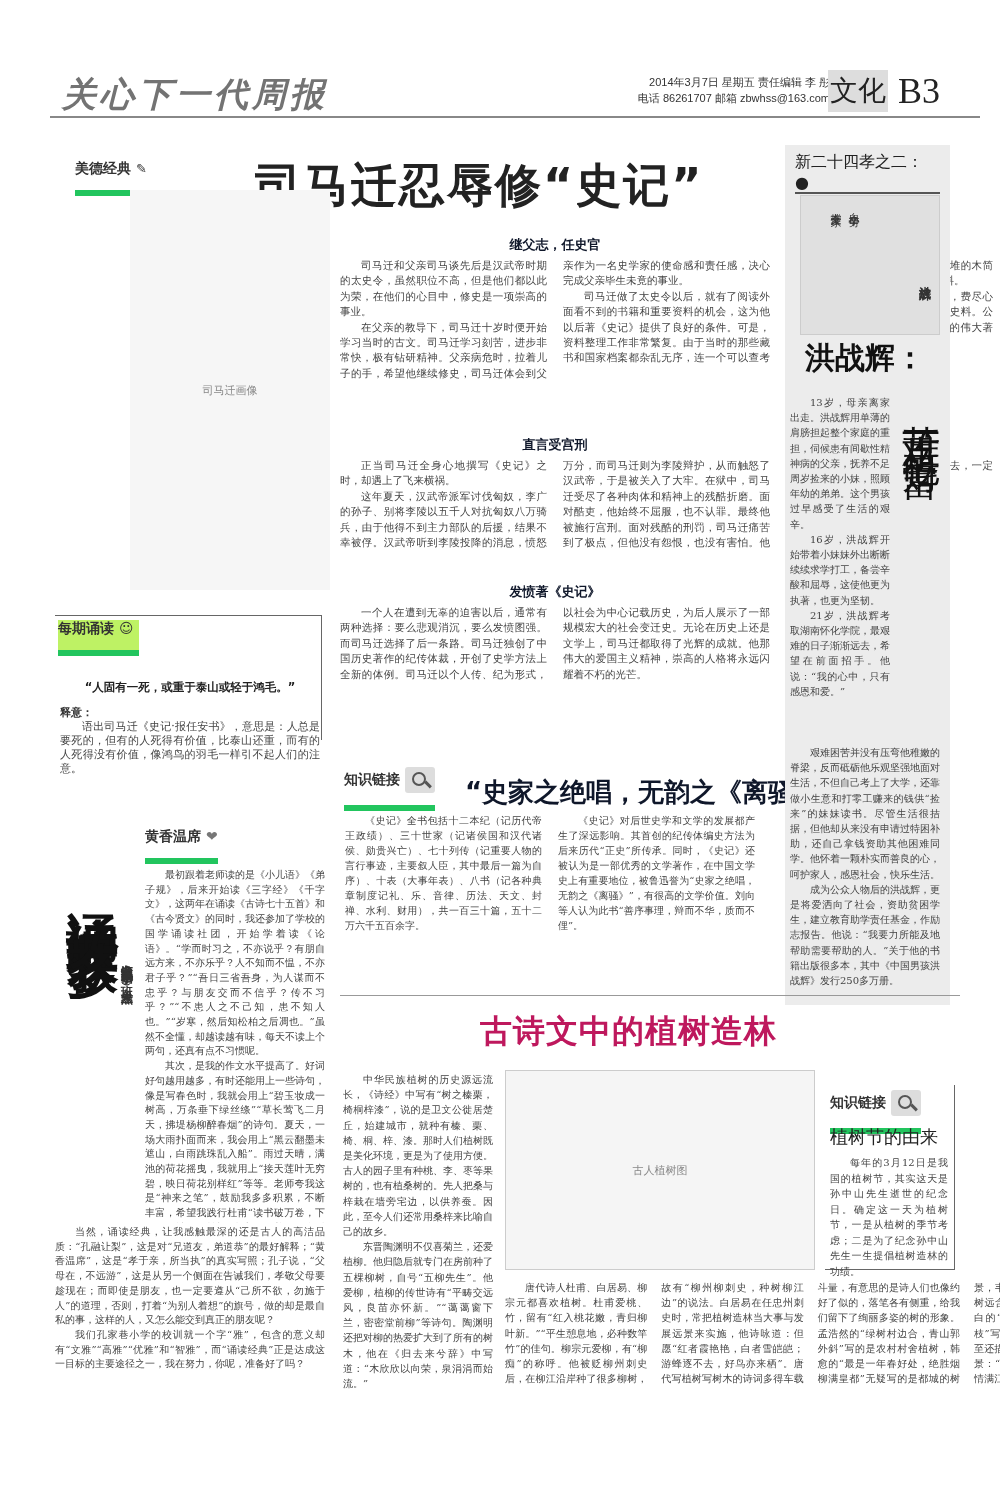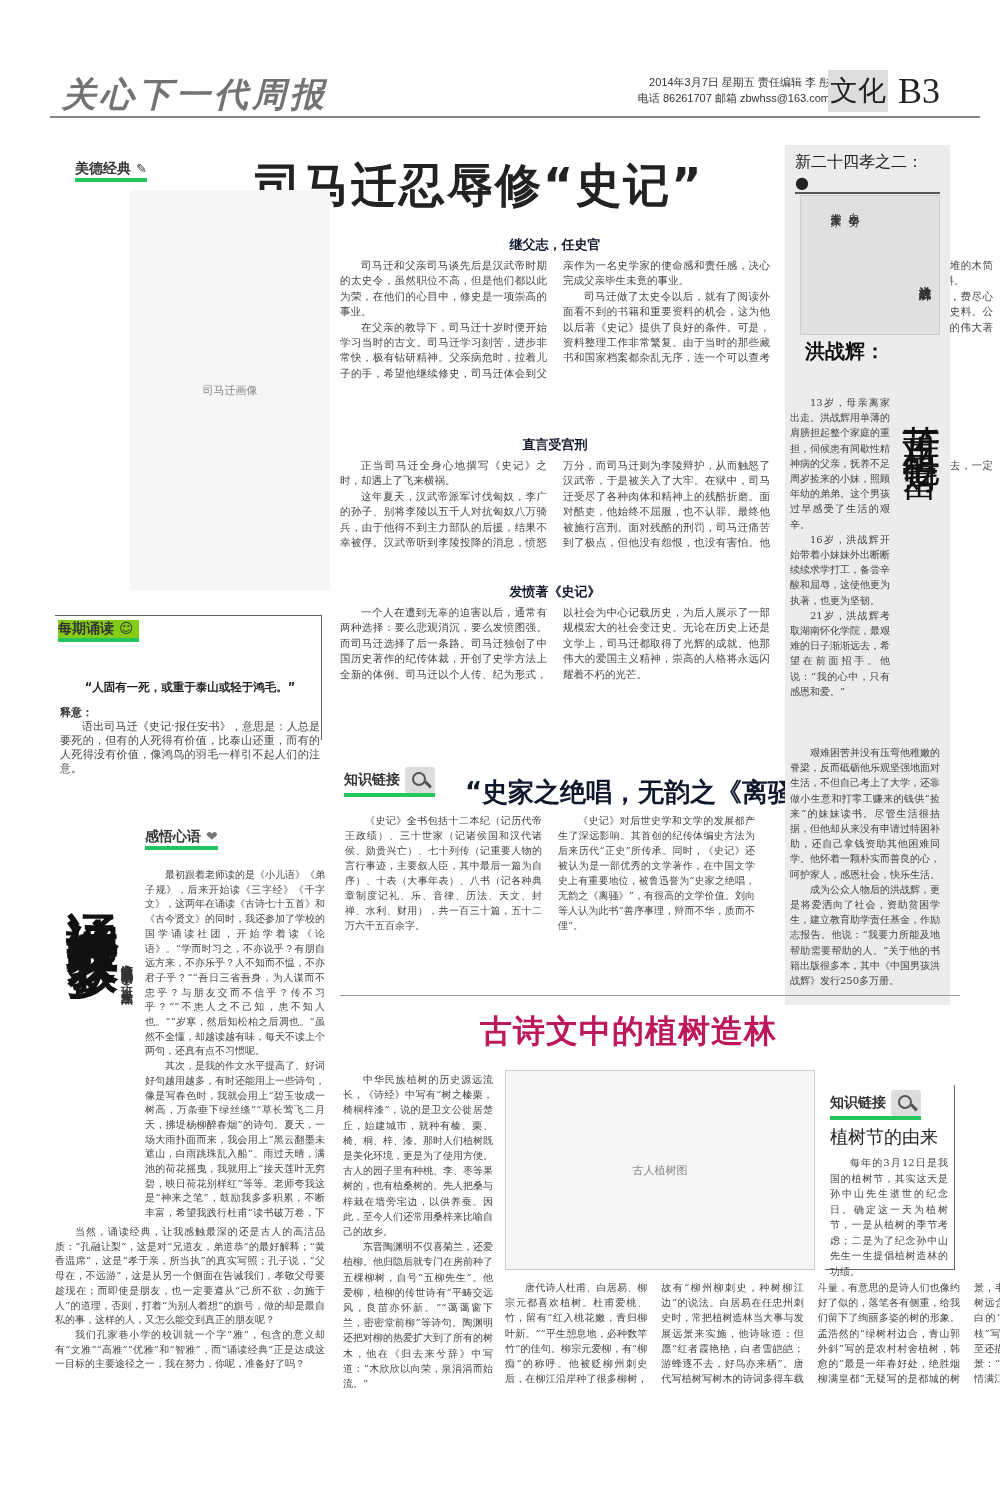--- a/index.html
+++ b/index.html
@@ -4,32 +4,32 @@
 <style>
   * { box-sizing: border-box; margin: 0; padding: 0; }
   body { width: 1000px; height: 1500px; background: #fff; font-family: "DejaVu Serif", serif; color: #222; position: relative; overflow: hidden; }
   .abs { position: absolute; }
   .masthead-logo { left: 62px; top: 72px; font-family: "DejaVu Serif", serif; font-size: 34px; font-weight: bold; font-style: italic; letter-spacing: 4px; color: #737373; }
   .meta { left: 590px; top: 74px; font-family: "Liberation Sans", sans-serif; font-size: 11px; line-height: 16px; color: #333; text-align: right; width: 240px; }
   .section-box { left: 828px; top: 70px; width: 60px; height: 42px; background: #ddd; font-family: "DejaVu Sans", sans-serif; font-size: 28px; text-align: center; line-height: 42px; color: #222; }
   .page-no { left: 898px; top: 70px; font-family: "Liberation Serif", serif; font-size: 36px; color: #222; line-height: 42px; }
   .rule { left: 50px; top: 116px; width: 930px; height: 2px; background: #888; }
 
-  .tag-label { font-family: "DejaVu Sans", sans-serif; font-size: 14px; font-weight: bold; color: #333; border-bottom: 4px solid #22c55e; padding-bottom: 0; }
+  .tag-label { font-family: "DejaVu Sans", sans-serif; font-size: 14px; font-weight: bold; color: #333; border-bottom: 6px solid #22c55e; padding-bottom: 12px; }
   .main-title { left: 255px; top: 155px; font-family: "DejaVu Sans", sans-serif; font-size: 46px; font-weight: bold; color: #222; letter-spacing: 2px; }
   .sub-head { font-family: "DejaVu Sans", sans-serif; font-size: 13px; font-weight: bold; text-align: center; color: #0f172a; }
   .body-text { font-size: 10.5px; line-height: 15.4px; color: #444; text-align: justify; }
   .body-text p { text-indent: 2em; }
   .col2 { column-count: 2; column-gap: 16px; }
 
   .figure { background: #f2f2f2; border: 1px solid #ccc; display: flex; align-items: center; justify-content: center; color: #888; font-family: "DejaVu Sans", sans-serif; font-size: 11px; }
 
   .sidebar { left: 785px; top: 145px; width: 165px; height: 860px; background: #ececec; }
   .sidebar-head { font-family: "DejaVu Sans", sans-serif; font-size: 16px; color: #222; border-bottom: 2px solid #555; }
-  .name-big { font-family: "DejaVu Sans", sans-serif; font-size: 20px; font-weight: bold; color: #111; }
+  .name-big { font-family: "DejaVu Sans", sans-serif; font-size: 30px; font-weight: bold; color: #111; }
   .vert-title { writing-mode: vertical-rl; font-family: "DejaVu Serif", serif; font-size: 38px; color: #111; letter-spacing: 6px; }
   .box-daily { left: 55px; top: 615px; width: 267px; height: 125px; border: 1px solid #666; border-left: none; border-bottom: none; }
   .quote { font-family: "DejaVu Sans", sans-serif; font-size: 11.5px; font-weight: bold; text-align: center; color: #222; }
   .vert-big { writing-mode: vertical-rl; font-family: "DejaVu Sans", sans-serif; font-size: 52px; font-weight: bold; color: #111; letter-spacing: 6px; }
   .vert-author { writing-mode: vertical-rl; font-family: "DejaVu Sans", sans-serif; font-size: 12px; font-weight: bold; color: #333; letter-spacing: 1px; }
   .knowledge-title { font-family: "DejaVu Sans", sans-serif; font-size: 26px; font-weight: bold; color: #0f172a; }
   .mag-icon { display: inline-block; width: 30px; height: 26px; background: #ddd; border-radius: 3px; position: relative; vertical-align: middle; }
   .mag-icon::before { content: ""; position: absolute; left: 7px; top: 5px; width: 10px; height: 10px; border: 2px solid #555; border-radius: 50%; }
   .mag-icon::after { content: ""; position: absolute; left: 19px; top: 16px; width: 8px; height: 3px; background: #555; transform: rotate(45deg); }
   .sec-divider { left: 340px; top: 995px; width: 620px; height: 1px; background: #999; }
@@ -68,21 +68,21 @@
   <p>正当司马迁全身心地撰写《史记》之时，却遇上了飞来横祸。</p>
   <p>这年夏天，汉武帝派军讨伐匈奴，李广的孙子、别将李陵以五千人对抗匈奴八万骑兵，由于他得不到主力部队的后援，结果不幸被俘。汉武帝听到李陵投降的消息，愤怒万分，而司马迁则为李陵辩护，从而触怒了汉武帝，于是被关入了大牢。在狱中，司马迁受尽了各种肉体和精神上的残酷折磨。面对酷吏，他始终不屈服，也不认罪。最终他被施行宫刑。面对残酷的刑罚，司马迁痛苦到了极点，但他没有怨恨，也没有害怕。他只有一个信念，那就是一定要活下去，一定要把《史记》写完。</p>
 </div>
 
 <div class="abs sub-head" style="left:340px;top:583px;width:430px;">发愤著《史记》</div>
 <div class="abs body-text col2" style="left:340px;top:605px;width:430px;height:120px;">
   <p>一个人在遭到无辜的迫害以后，通常有两种选择：要么悲观消沉，要么发愤图强。而司马迁选择了后一条路。司马迁独创了中国历史著作的纪传体裁，开创了史学方法上全新的体例。司马迁以个人传、纪为形式，以社会为中心记载历史，为后人展示了一部规模宏大的社会变迁史。无论在历史上还是文学上，司马迁都取得了光辉的成就。他那伟大的爱国主义精神，崇高的人格将永远闪耀着不朽的光芒。</p>
 </div>
 
 <div class="abs box-daily"></div>
-<div class="abs tag-label" style="left:58px;top:620px;background:#84cc16;padding-right:6px;text-align:center;">
+<div class="abs tag-label" style="left:58px;top:620px;background:#bef264;padding-right:6px;text-align:center;">
   <span>每期诵读</span>
   <span>☺</span>
 </div>
 <div class="abs quote" style="left:60px;top:680px;width:260px;">“人固有一死，或重于泰山或轻于鸿毛。”</div>
 <div class="abs" style="left:60px;top:705px;width:260px;">
   <div style="font-family:'DejaVu Sans',sans-serif;font-size:11px;font-weight:bold;color:#333;">释意：</div>
   <p class="body-text" style="text-indent:2em;font-size:11px;line-height:14px;">语出司马迁《史记·报任安书》，意思是：人总是要死的，但有的人死得有价值，比泰山还重，而有的人死得没有价值，像鸿鸟的羽毛一样引不起人们的注意。</p>
 </div>
 
 <div class="abs tag-label" style="left:344px;top:767px;">
@@ -111,21 +111,21 @@
   <p>13岁，母亲离家出走。洪战辉用单薄的肩膀担起整个家庭的重担，伺候患有间歇性精神病的父亲，抚养不足周岁捡来的小妹，照顾年幼的弟弟。这个男孩过早感受了生活的艰辛。</p>
   <p>16岁，洪战辉开始带着小妹妹外出断断续续求学打工，备尝辛酸和屈辱，这使他更为执著，也更为坚韧。</p>
   <p>21岁，洪战辉考取湖南怀化学院，最艰难的日子渐渐远去，希望在前面招手。他说：“我的心中，只有感恩和爱。”</p>
 </div>
 <div class="abs body-text" style="left:790px;top:745px;width:150px;font-size:10px;line-height:15.2px;">
   <p>艰难困苦并没有压弯他稚嫩的脊梁，反而砥砺他乐观坚强地面对生活，不但自己考上了大学，还靠做小生意和打零工赚来的钱供“捡来”的妹妹读书。尽管生活很拮据，但他却从来没有申请过特困补助，还自己拿钱资助其他困难同学。他怀着一颗朴实而善良的心，呵护家人，感恩社会，快乐生活。</p>
   <p>成为公众人物后的洪战辉，更是将爱洒向了社会，资助贫困学生，建立教育助学责任基金，作励志报告。他说：“我要力所能及地帮助需要帮助的人。”关于他的书籍出版很多本，其中《中国男孩洪战辉》发行250多万册。</p>
 </div>
 
 <div class="abs tag-label" style="left:145px;top:828px;">
-  <span>感悟心语</span>
+  <span>黄香温席</span>
   <span style="color:#777;">❤</span>
 </div>
 <div class="abs vert-big" style="left:58px;top:870px;height:360px;">诵读经典收获多</div>
 <div class="abs vert-author" style="left:118px;top:955px;height:230px;">镇江市孔家巷小学四（4）班  朱昱杰</div>
 <div class="abs body-text" style="left:145px;top:868px;width:180px;height:355px;font-size:10px;line-height:14.7px;overflow:hidden;">
   <p>最初跟着老师读的是《小儿语》《弟子规》，后来开始读《三字经》《千字文》，这两年在诵读《古诗七十五首》和《古今贤文》的同时，我还参加了学校的国学诵读社团，开始学着读《论语》。“学而时习之，不亦说乎？有朋自远方来，不亦乐乎？人不知而不愠，不亦君子乎？”“吾日三省吾身，为人谋而不忠乎？与朋友交而不信乎？传不习乎？”“不患人之不己知，患不知人也。”“岁寒，然后知松柏之后凋也。”虽然不全懂，却越读越有味，每天不读上个两句，还真有点不习惯呢。</p>
   <p>其次，是我的作文水平提高了。好词好句越用越多，有时还能用上一些诗句，像是写春色时，我就会用上“碧玉妆成一树高，万条垂下绿丝绦”“草长莺飞二月天，拂堤杨柳醉春烟”的诗句。夏天，一场大雨扑面而来，我会用上“黑云翻墨未遮山，白雨跳珠乱入船”。雨过天晴，满池的荷花摇曳，我就用上“接天莲叶无穷碧，映日荷花别样红”等等。老师夸我这是“神来之笔”，鼓励我多多积累，不断丰富，希望我践行杜甫“读书破万卷，下笔如有神”的精神，我心里偷着的那个乐啊，别提有多美了。</p>
 </div>
 <div class="abs body-text" style="left:55px;top:1225px;width:270px;font-size:10px;line-height:14.7px;">
   <p>当然，诵读经典，让我感触最深的还是古人的高洁品质：“孔融让梨”，这是对“兄道友，弟道恭”的最好解释；“黄香温席”，这是“孝于亲，所当执”的真实写照；孔子说，“父母在，不远游”，这是从另一个侧面在告诫我们，孝敬父母要趁现在；而即使是朋友，也一定要遵从“己所不欲，勿施于人”的道理，否则，打着“为别人着想”的旗号，做的却是最自私的事，这样的人，又怎么能交到真正的朋友呢？</p>

